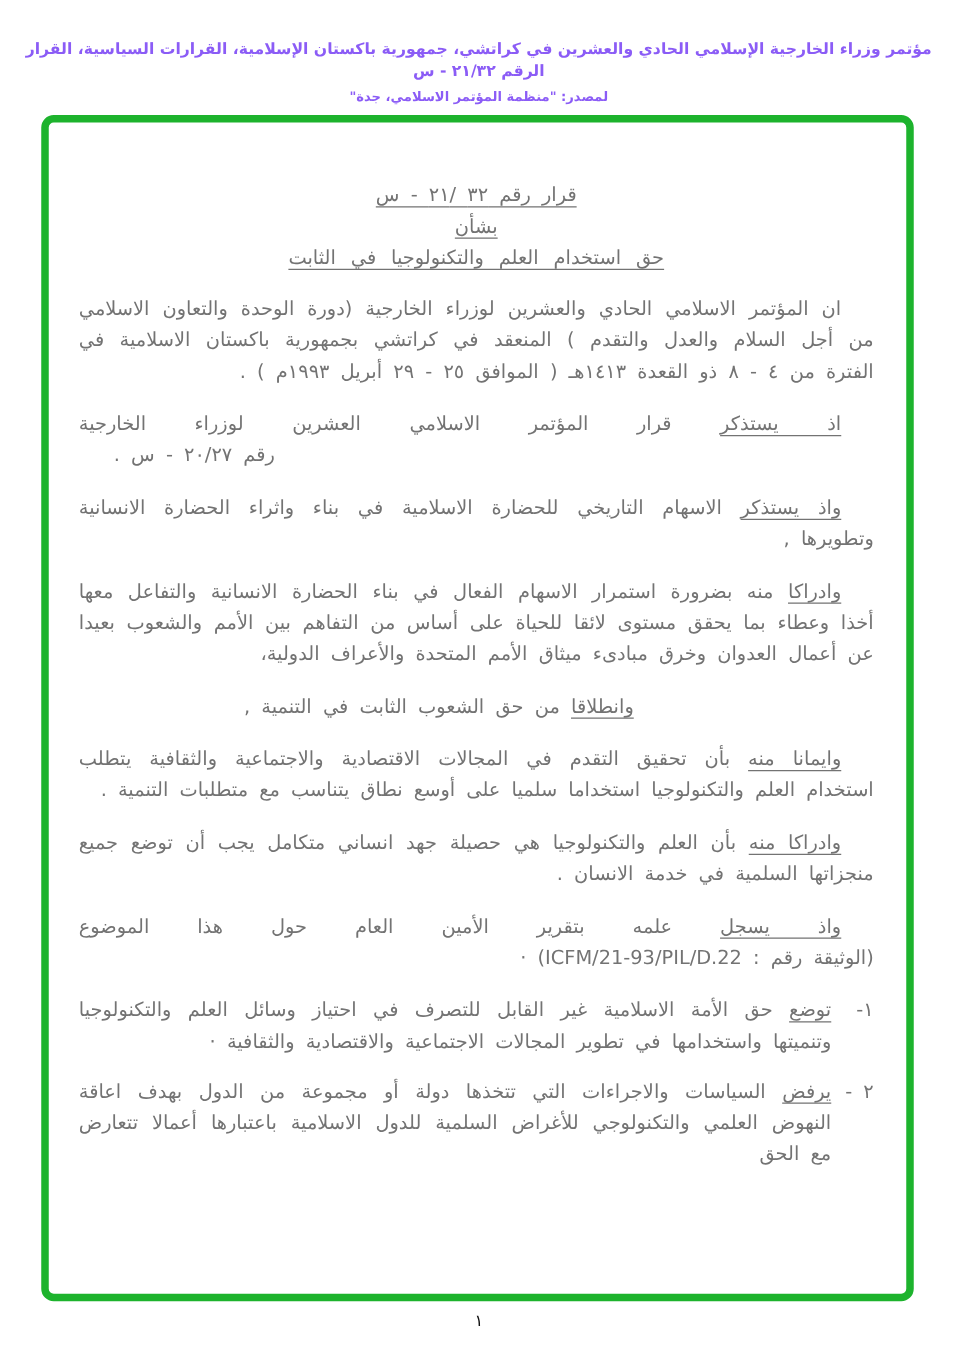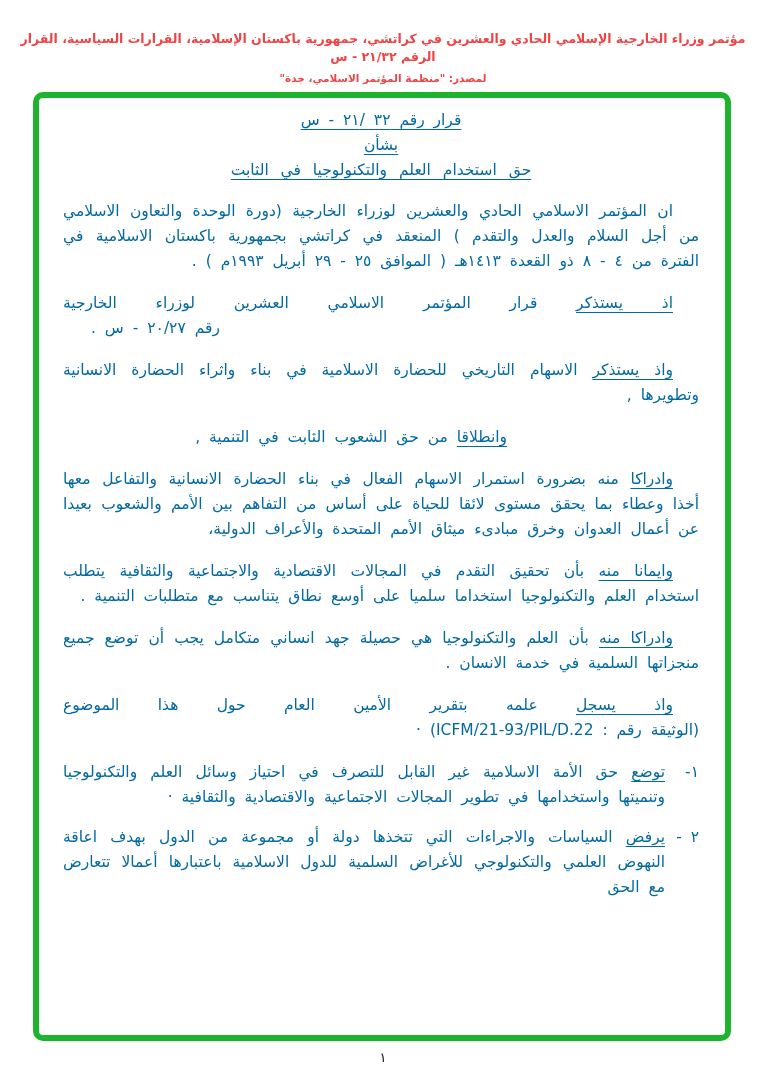--- a/index.html
+++ b/index.html
@@ -1,31 +1,31 @@
 <!DOCTYPE html>
 <html lang="ar"><head>
 <meta charset="utf-8">
 <style>
   html,body{margin:0;padding:0;}
   body{
     width:766px;height:1084px;position:relative;background:#ffffff;
     font-family:"DejaVu Sans",sans-serif;color:#1d1d1d;overflow:hidden;
   }
   
-  .hdr{position:absolute;top:30px;left:0;width:766px;text-align:center;direction:rtl;color:#ef4444;}
+  .hdr{position:absolute;top:30px;left:0;width:766px;text-align:center;direction:rtl;color:#8b5cf6;}
   .hdr-line1{font-size:12.5px;font-weight:bold;line-height:18px;padding:0 8px;}
   .hdr-line2{font-size:10.5px;font-weight:bold;line-height:16px;margin-top:4px;}
   
   .frame{
     position:absolute;top:92px;left:33px;width:698px;height:949px;box-sizing:border-box;
     border:6px solid #1db32d;border-radius:10px;background:#fff;
     padding:10px 26px 0 24px;overflow:hidden;direction:rtl;
   }
   
-  .doc{font-size:15.5px;line-height:25px;color:#0369a1;word-spacing:4px;}
+  .doc{font-size:15.5px;line-height:25px;color:#737373;word-spacing:4px;margin-top:36px;}
   .ttl{text-align:center;line-height:25px;}
   .ttl .u{text-decoration:underline;text-underline-offset:4px;text-decoration-thickness:1px;}
   .ttl-wide{word-spacing:7px;letter-spacing:0.5px;}
   .ttl-block{margin-bottom:16px;}
   .para{text-align:justify;margin-bottom:17px;}
   .para.ind{text-indent:26px;}
   .lead{text-decoration:underline;text-underline-offset:4px;text-decoration-thickness:1px;}
   .force-just{text-align-last:justify;}
   .p2-l2{text-align:left;margin-left:28px;}
   .p8-l2{text-align:right;margin-left:120px;}
@@ -56,23 +56,23 @@
 
     <div class="para ind"><span>ان المؤتمر الاسلامي الحادي والعشرين لوزراء الخارجية (دورة الوحدة والتعاون الاسلامي من أجل السلام والعدل والتقدم ) المنعقد في كراتشي بجمهورية باكستان الاسلامية في الفترة من ٤ - ٨ ذو القعدة ١٤١٣هـ ( الموافق ٢٥ - ٢٩ أبريل ١٩٩٣م ) .</span></div>
 
     <div class="para">
       <div class="para ind force-just" style="margin-bottom:0"><span class="lead">اذ يستذكر</span><span> قرار المؤتمر الاسلامي العشرين لوزراء الخارجية</span></div>
       <div class="p2-l2">رقم ٢٠/٢٧ - س .</div>
     </div>
 
     <div class="para ind"><span class="lead">واذ يستذكر</span><span> الاسهام التاريخي للحضارة الاسلامية في بناء واثراء الحضارة الانسانية وتطويرها ,</span></div>
 
+    <div class="para ind"><span class="lead">وادراكا</span><span> منه بضرورة استمرار الاسهام الفعال في بناء الحضارة الانسانية والتفاعل معها أخذا وعطاء بما يحقق مستوى لائقا للحياة على أساس من التفاهم بين الأمم والشعوب بعيدا عن أعمال العدوان وخرق مبادىء ميثاق الأمم المتحدة والأعراف الدولية،</span></div>
+
     <div class="para p5"><span class="lead">وانطلاقا</span><span> من حق الشعوب الثابت في التنمية ,</span></div>
-
-    <div class="para ind"><span class="lead">وادراكا</span><span> منه بضرورة استمرار الاسهام الفعال في بناء الحضارة الانسانية والتفاعل معها أخذا وعطاء بما يحقق مستوى لائقا للحياة على أساس من التفاهم بين الأمم والشعوب بعيدا عن أعمال العدوان وخرق مبادىء ميثاق الأمم المتحدة والأعراف الدولية،</span></div>
 
     <div class="para ind"><span class="lead">وايمانا منه</span><span> بأن تحقيق التقدم في المجالات الاقتصادية والاجتماعية والثقافية يتطلب استخدام العلم والتكنولوجيا استخداما سلميا على أوسع نطاق يتناسب مع متطلبات التنمية .</span></div>
 
     <div class="para ind"><span class="lead">وادراكا منه</span><span> بأن العلم والتكنولوجيا هي حصيلة جهد انساني متكامل يجب أن توضع جميع منجزاتها السلمية في خدمة الانسان .</span></div>
 
     <div class="para">
       <div class="para ind force-just" style="margin-bottom:0"><span class="lead">واذ يسجل</span><span> علمه بتقرير الأمين العام حول هذا الموضوع</span></div>
       <div class="p8-l2">(الوثيقة رقم : ICFM/21-93/PIL/D.22) ·</div>
     </div>
 

